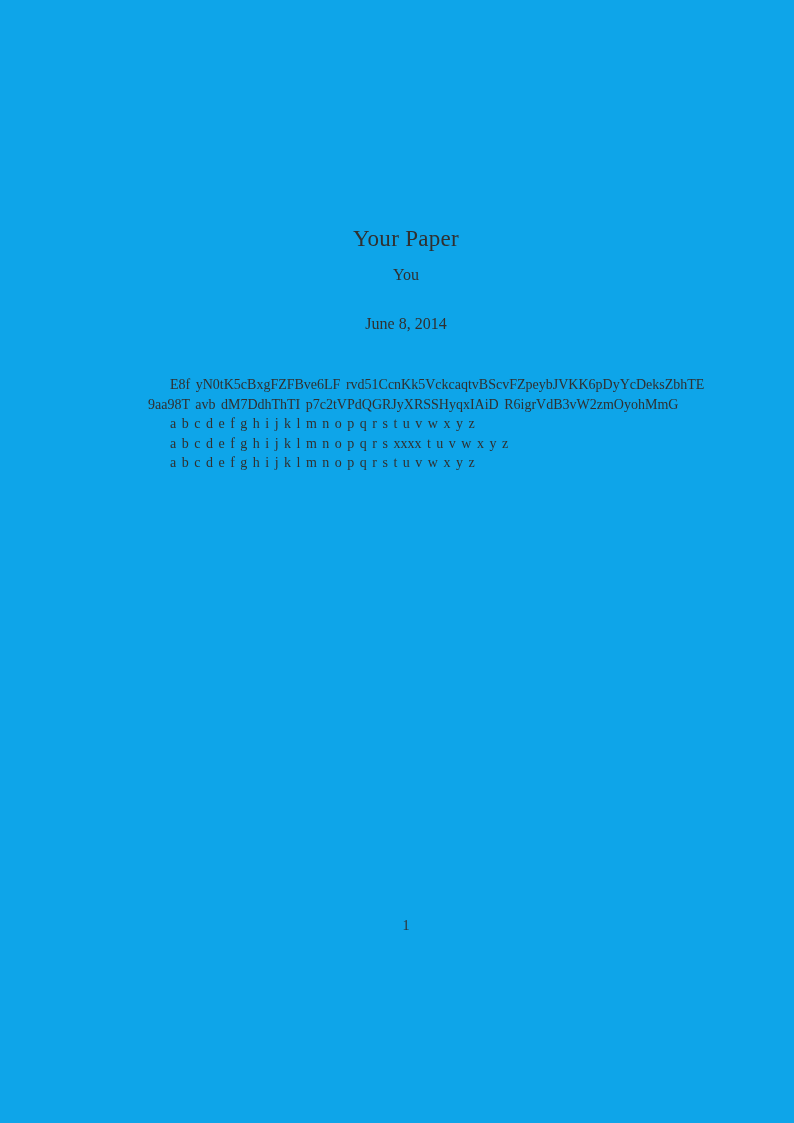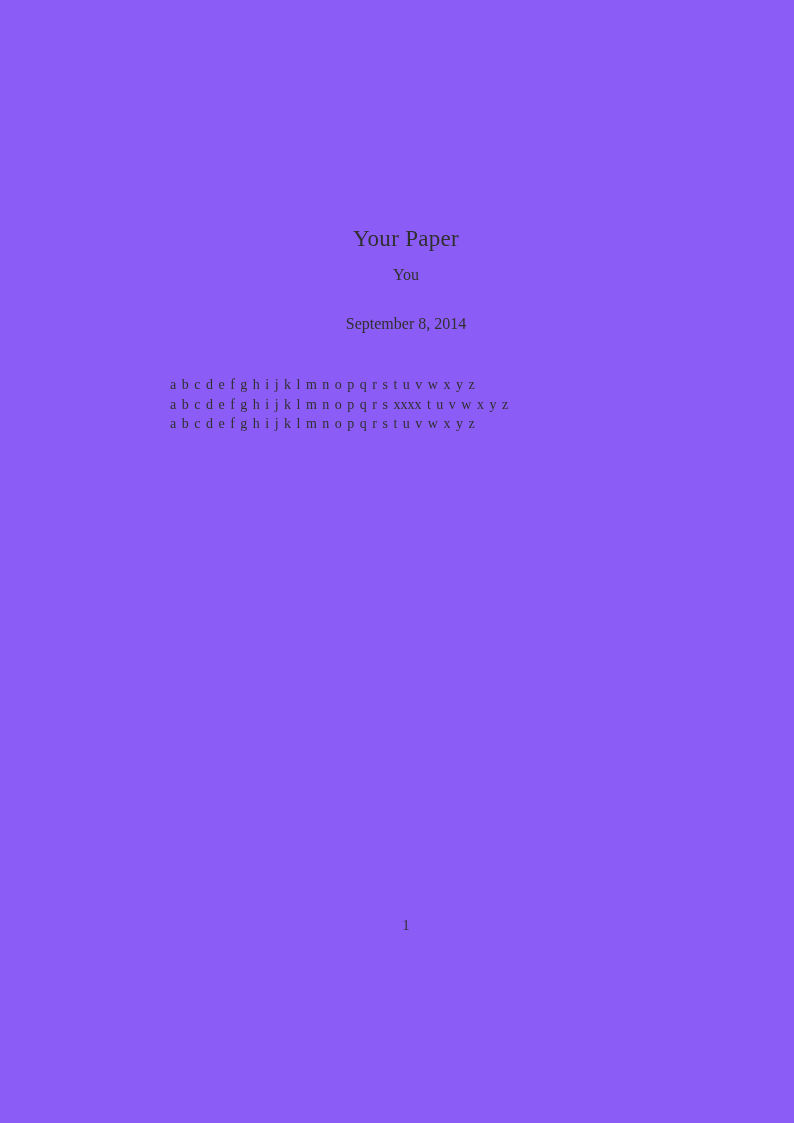--- a/index.html
+++ b/index.html
@@ -4,21 +4,21 @@
 <style>
   html, body {
     margin: 0;
     padding: 0;
     background: #ffffff;
   }
   .page {
     position: relative;
     width: 794px;
     height: 1123px;
-    background: #8b5cf6;
+    background: #0ea5e9;
     overflow: hidden;
     font-family: "Liberation Serif", "DejaVu Serif", serif;
     color: #303030;
   }
   
   .titleblock {
     position: absolute;
     left: 148px;
     width: 516px;
     top: 0;
@@ -80,24 +80,26 @@
   }
 </style>
 </head>
 <body>
 
 <div class="page">
 
   <div class="titleblock">
     <div class="doc-title">Your Paper</div>
     <div class="doc-author">You</div>
-    <div class="doc-date">September 8, 2014</div>
+    <div class="doc-date">June 8, 2014</div>
   </div>
 
   <div class="bodyblock">
+    <div class="line indent">E8f yN0tK5cBxgFZFBve6LF rvd51CcnKk5VckcaqtvBScvFZpeybJVKK6pDyYcDeksZbhTE</div>
+    <div class="line">9aa98T avb dM7DdhThTI p7c2tVPdQGRJyXRSSHyqxIAiD R6igrVdB3vW2zmOyohMmG</div>
     <div class="line indent">a b c d e f g h i j k l m n o p q r s t u v w x y z</div>
     <div class="line indent">a b c d e f g h i j k l m n o p q r s xxxx t u v w x y z</div>
     <div class="line indent">a b c d e f g h i j k l m n o p q r s t u v w x y z</div>
   </div>
 
   <div class="folio">1</div>
 
 </div>
 
 </body></html>

